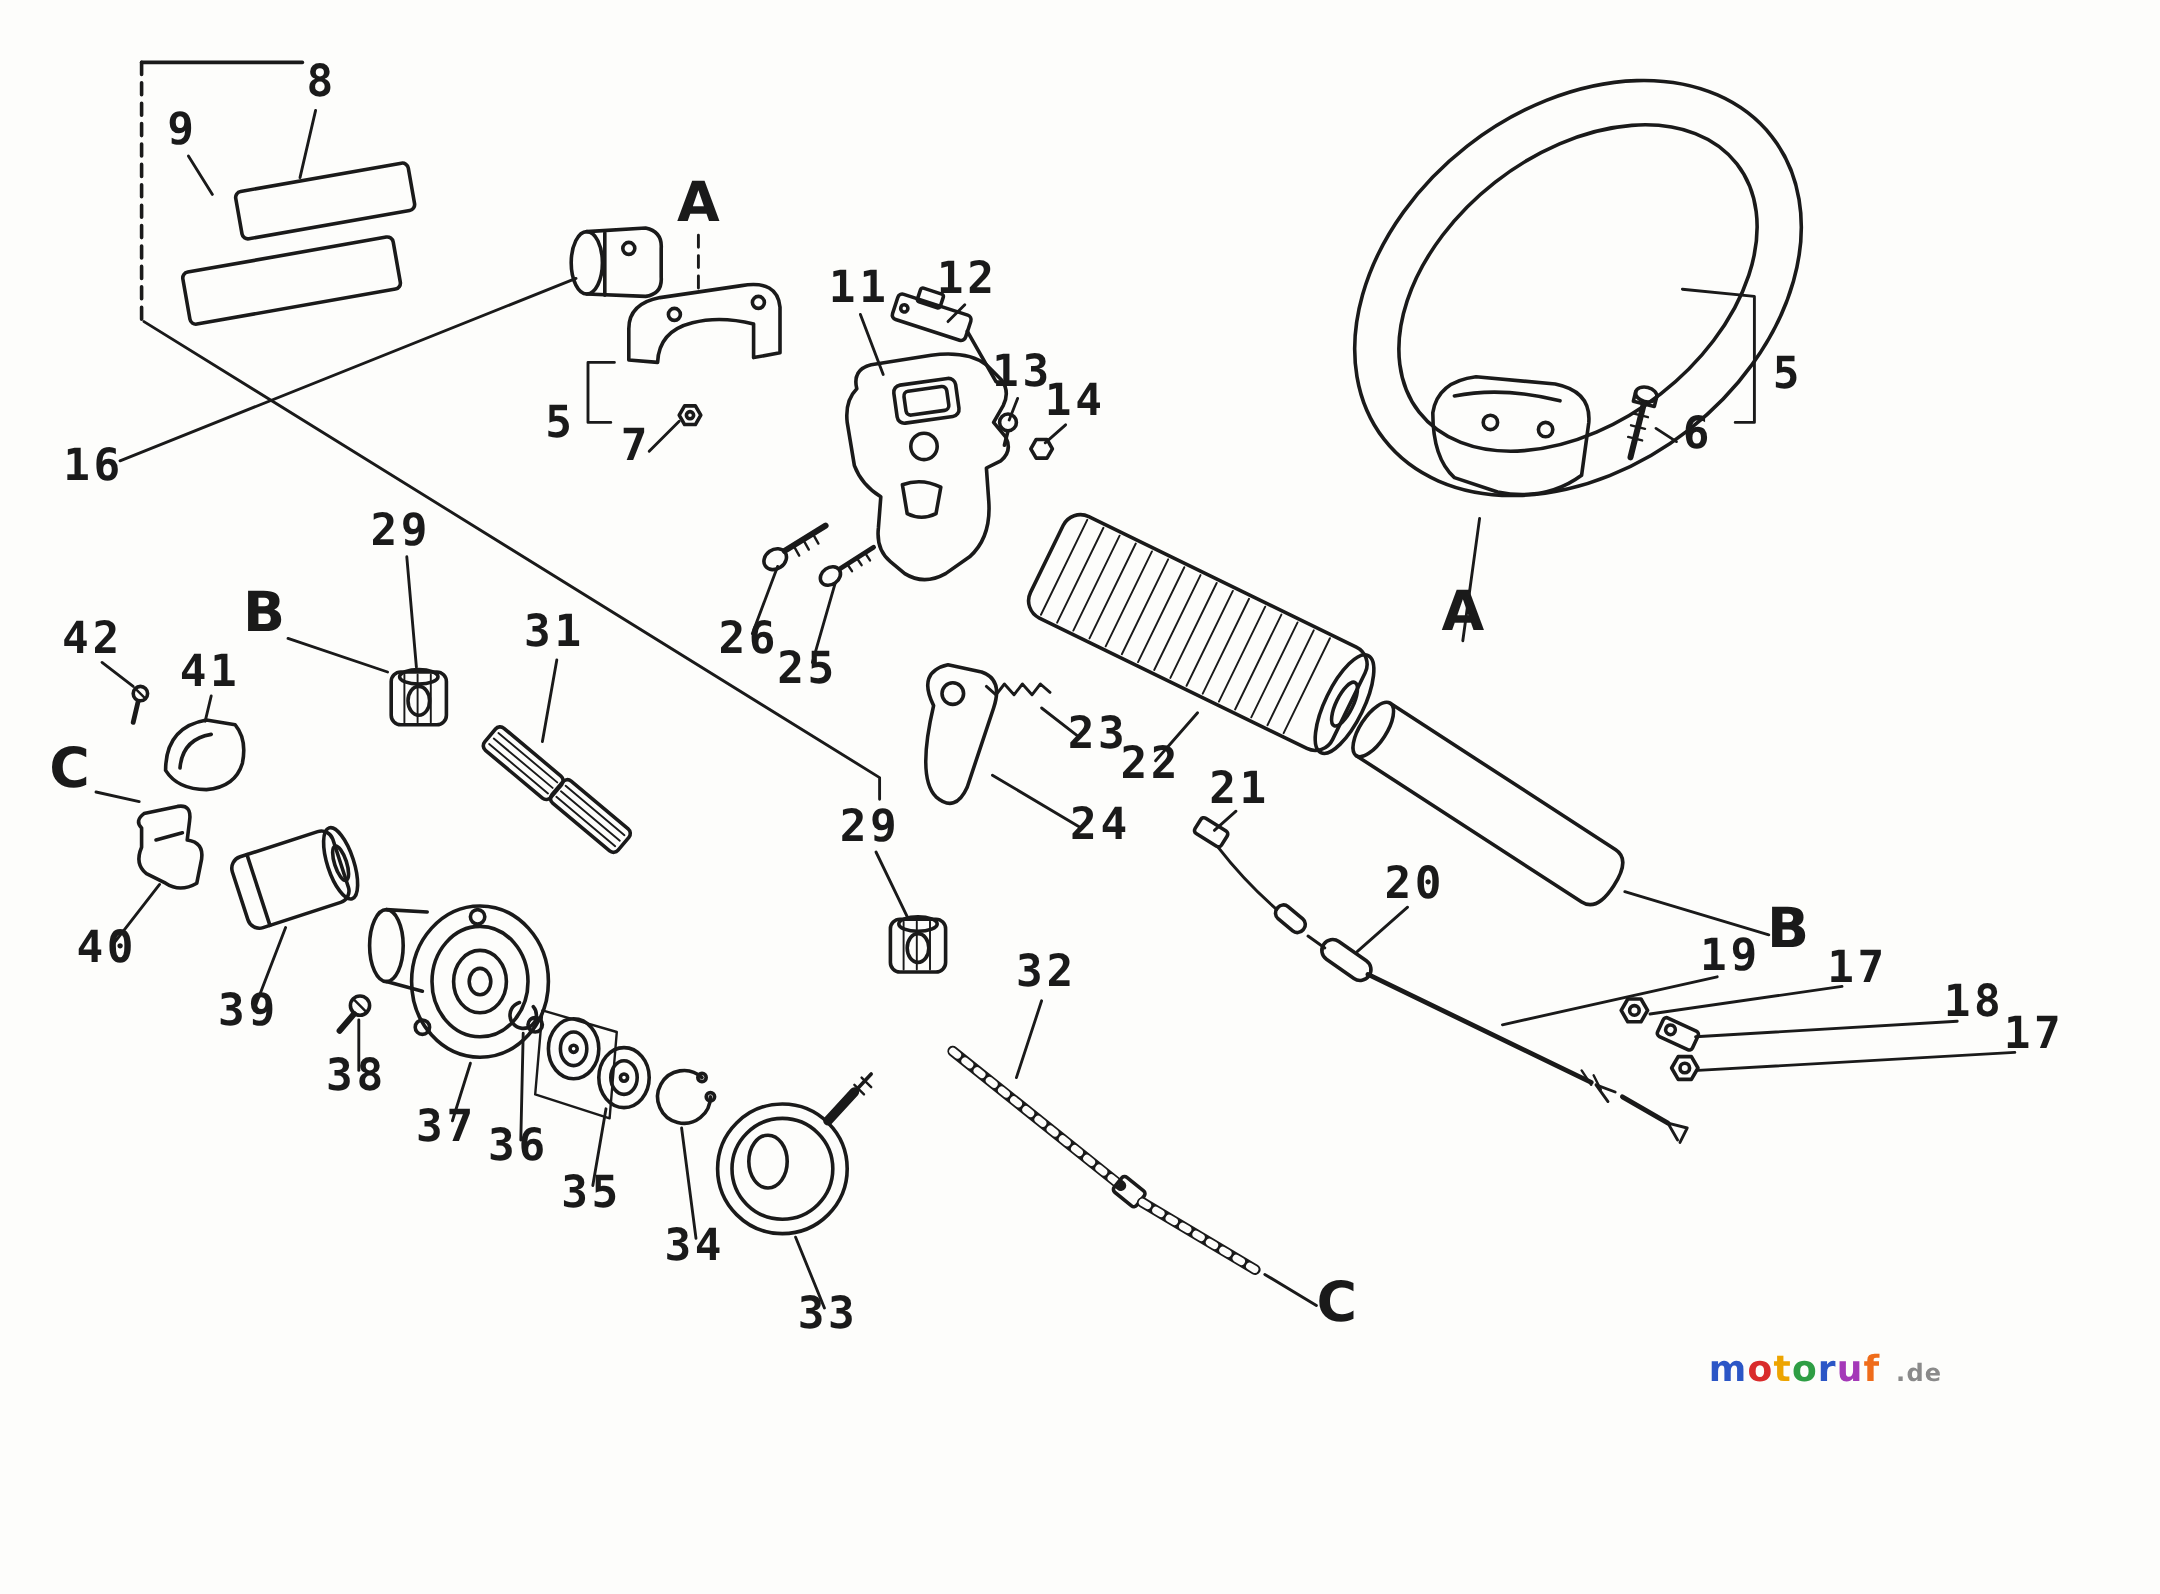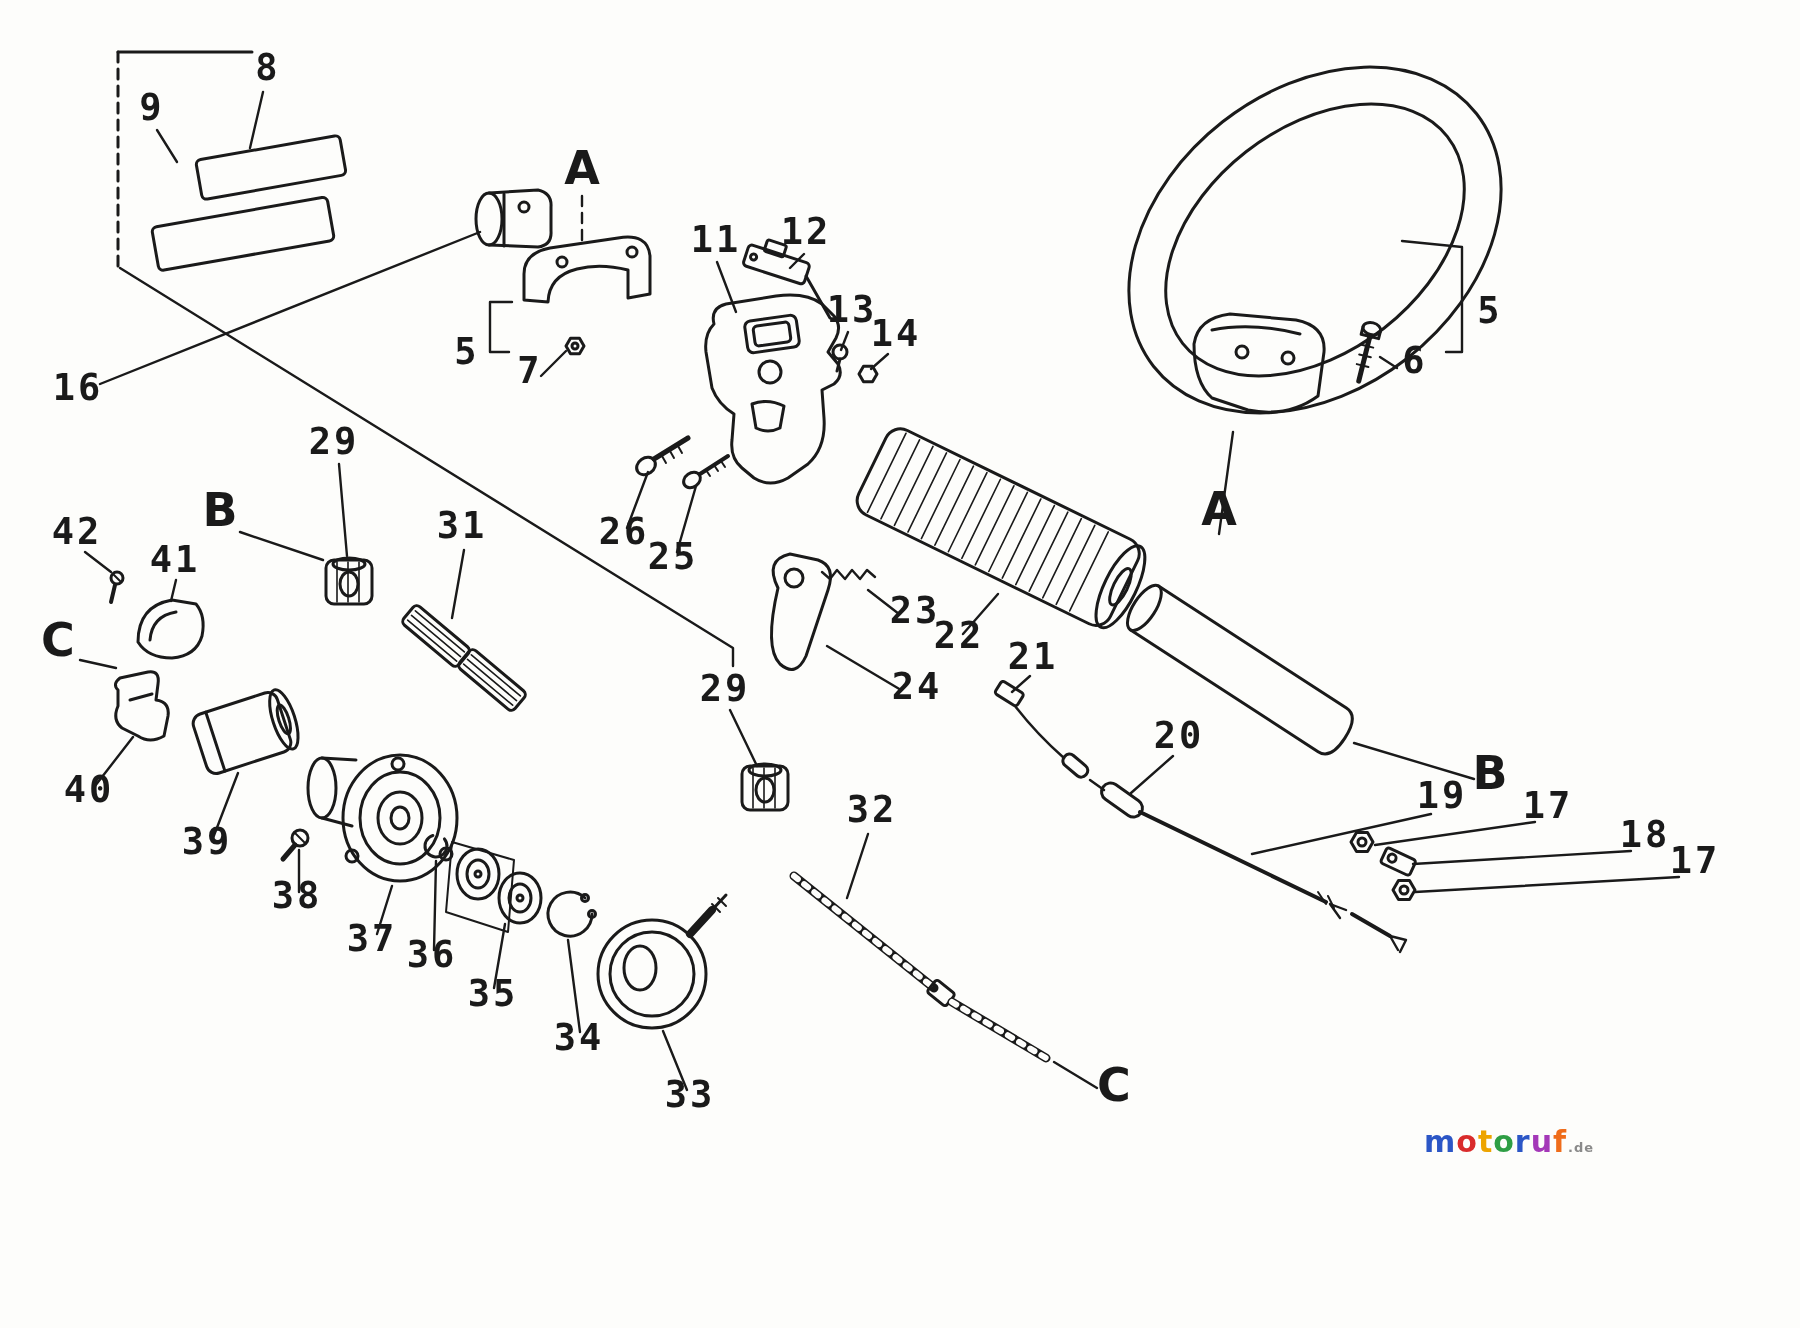--- a/index.html
+++ b/index.html
@@ -17,21 +17,21 @@
     text-anchor:middle; stroke:none;
   }
   text.lbl-letter { font-size:46px; letter-spacing:0; font-family:"DejaVu Sans", sans-serif; }
   .watermark {
     position:absolute; left:1424px; top:1124px;
     display:flex; align-items:baseline;
     font-family:"DejaVu Sans", sans-serif;
     font-weight:700; font-size:30px; letter-spacing:1px;
     user-select:none;
   }
-  .watermark .suffix { font-size:13px; font-weight:700; margin-left:1px; }
+  .watermark .suffix { font-size:20px; font-weight:700; margin-left:13px; }
 </style>
 </head>
 <body>
 
 <div class="page">
 <svg width="1800" height="1328" viewBox="0 0 1800 1328">
 
   <g class="part" fill="none" stroke="#1a1a1a" stroke-width="3">
 
     <g>

